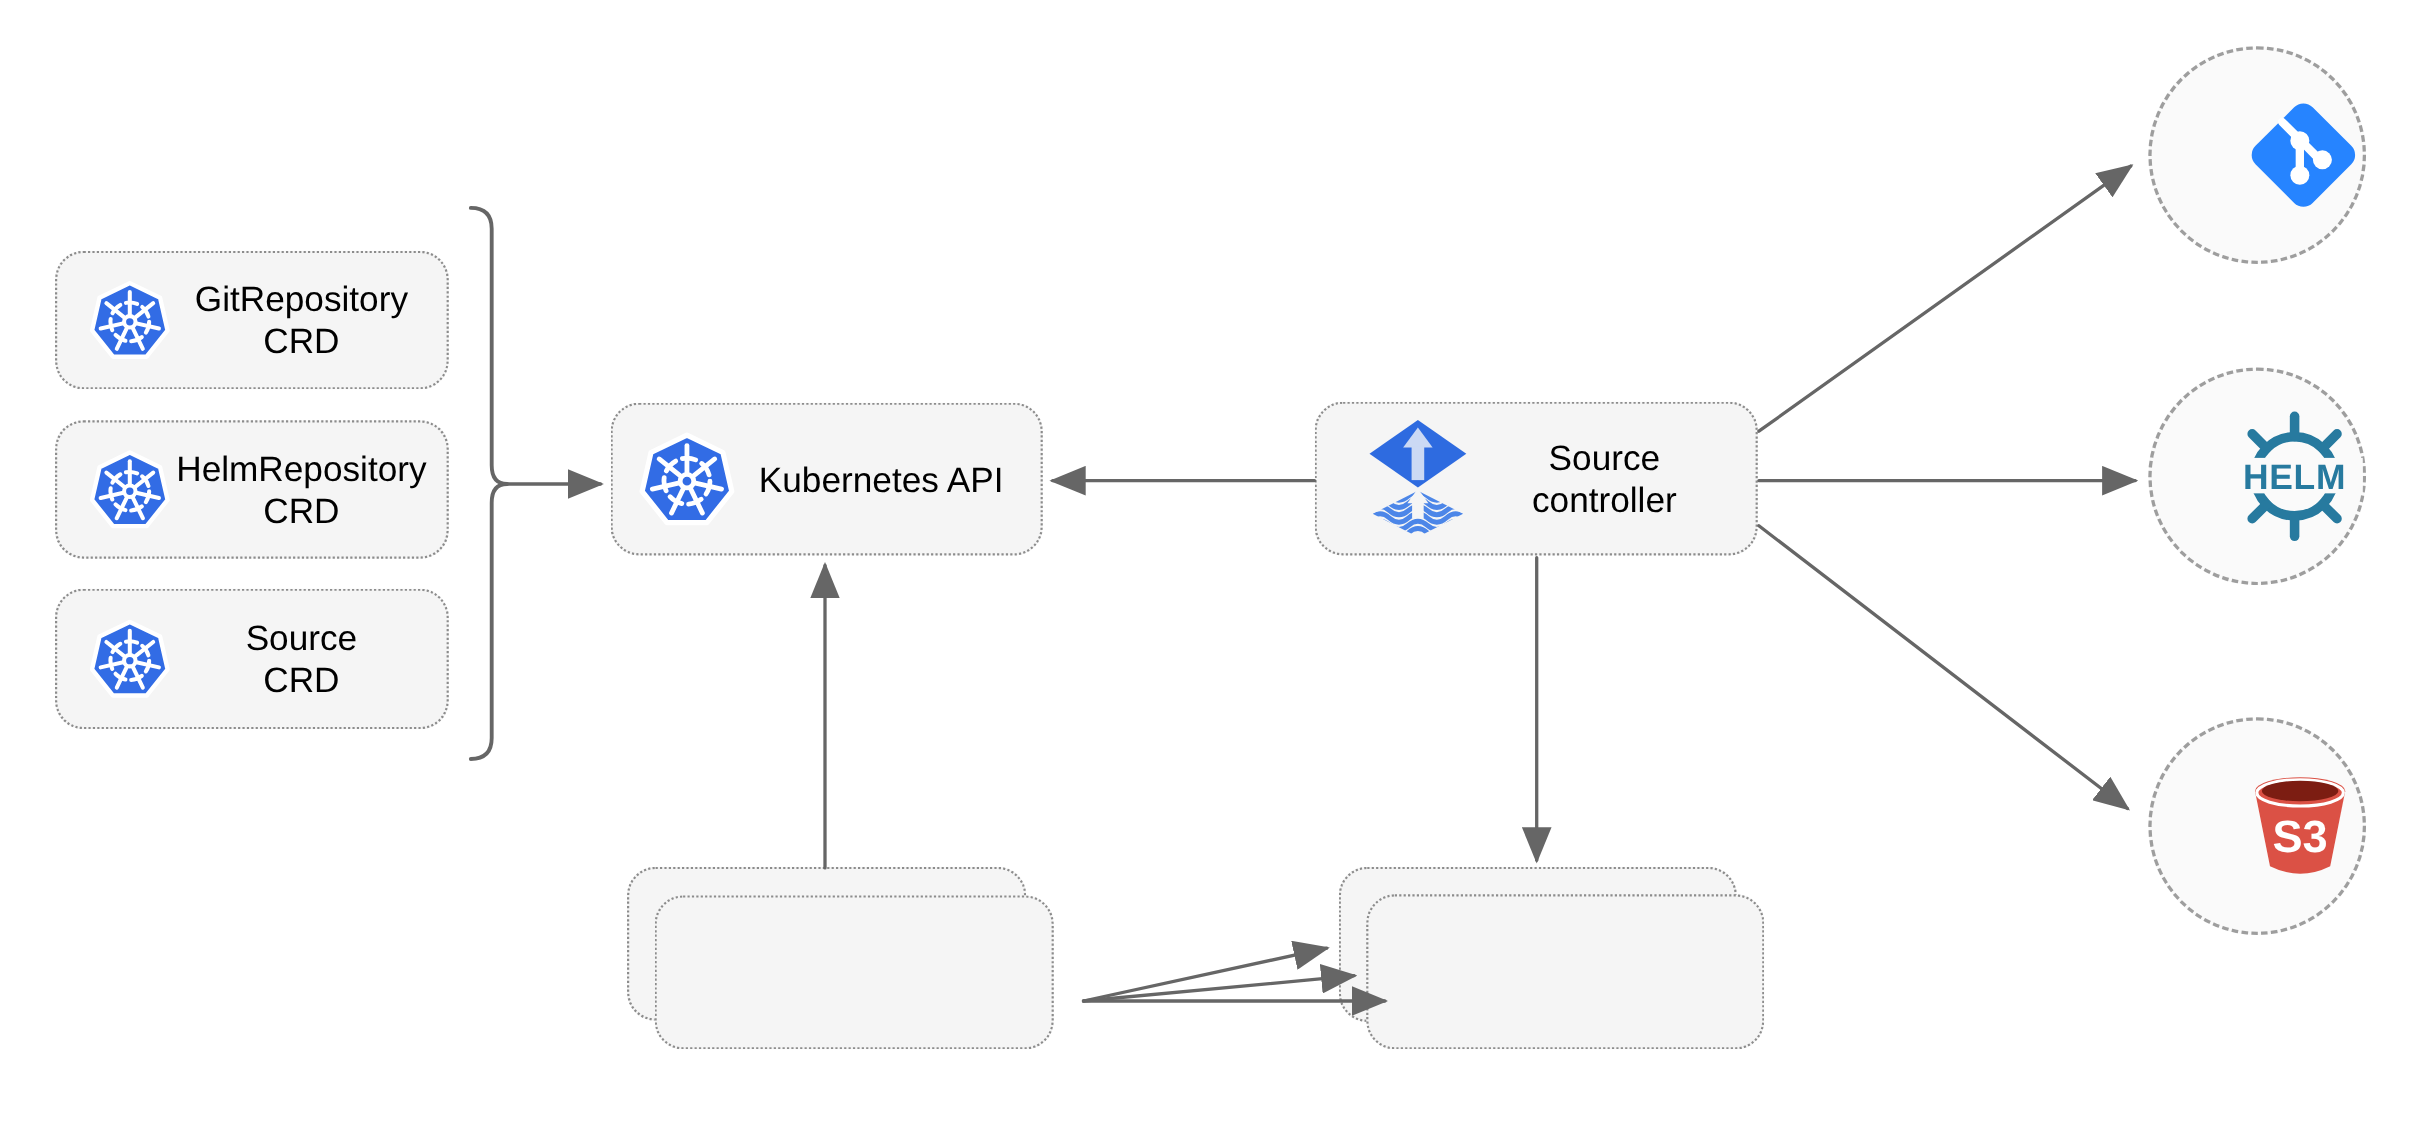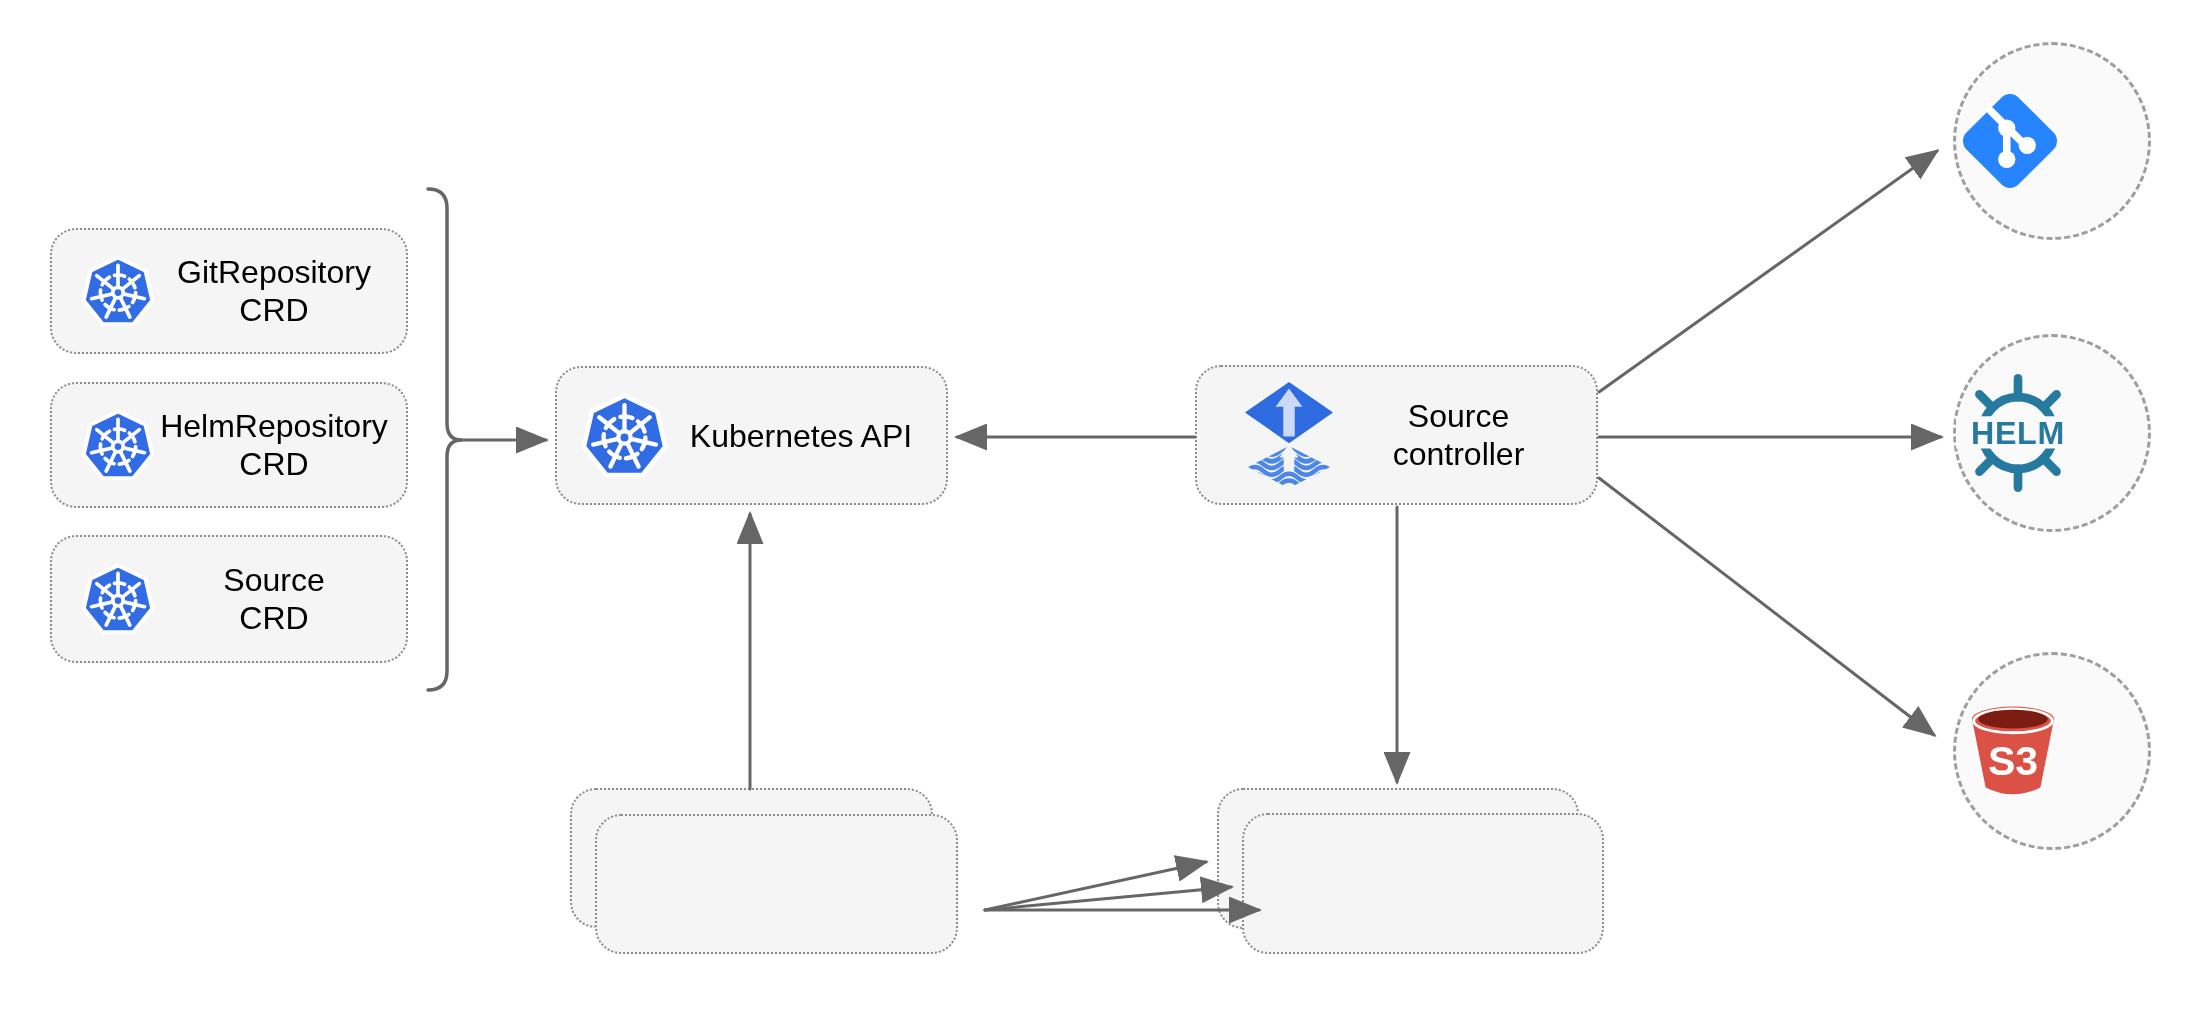--- a/index.html
+++ b/index.html
@@ -17,21 +17,21 @@
   }
   .g1{z-index:1}.g2{z-index:2}
   .node .icon{flex:0 0 auto;display:block;}
   .node .lbl{
     flex:1 1 auto;text-align:center;font-size:32px;line-height:38px;
     white-space:pre-line;padding-right:16px;
   }
   .circle{
     position:absolute;width:198px;height:198px;border-radius:50%;
     background:#FAFAFA;border:3.5px dashed #9E9E9E;box-sizing:border-box;
-    display:flex;align-items:center;justify-content:flex-start;z-index:3;
+    display:flex;align-items:center;justify-content:flex-end;z-index:3;
   }
   #connectors{position:absolute;left:0;top:0;z-index:6;pointer-events:none;}
   .helm-text{font-weight:bold;letter-spacing:.5px;}
   .s3-text{font-weight:bold;}
 </style>
 </head>
 <body>
 
 <svg width="0" height="0" style="position:absolute">
   <defs>

